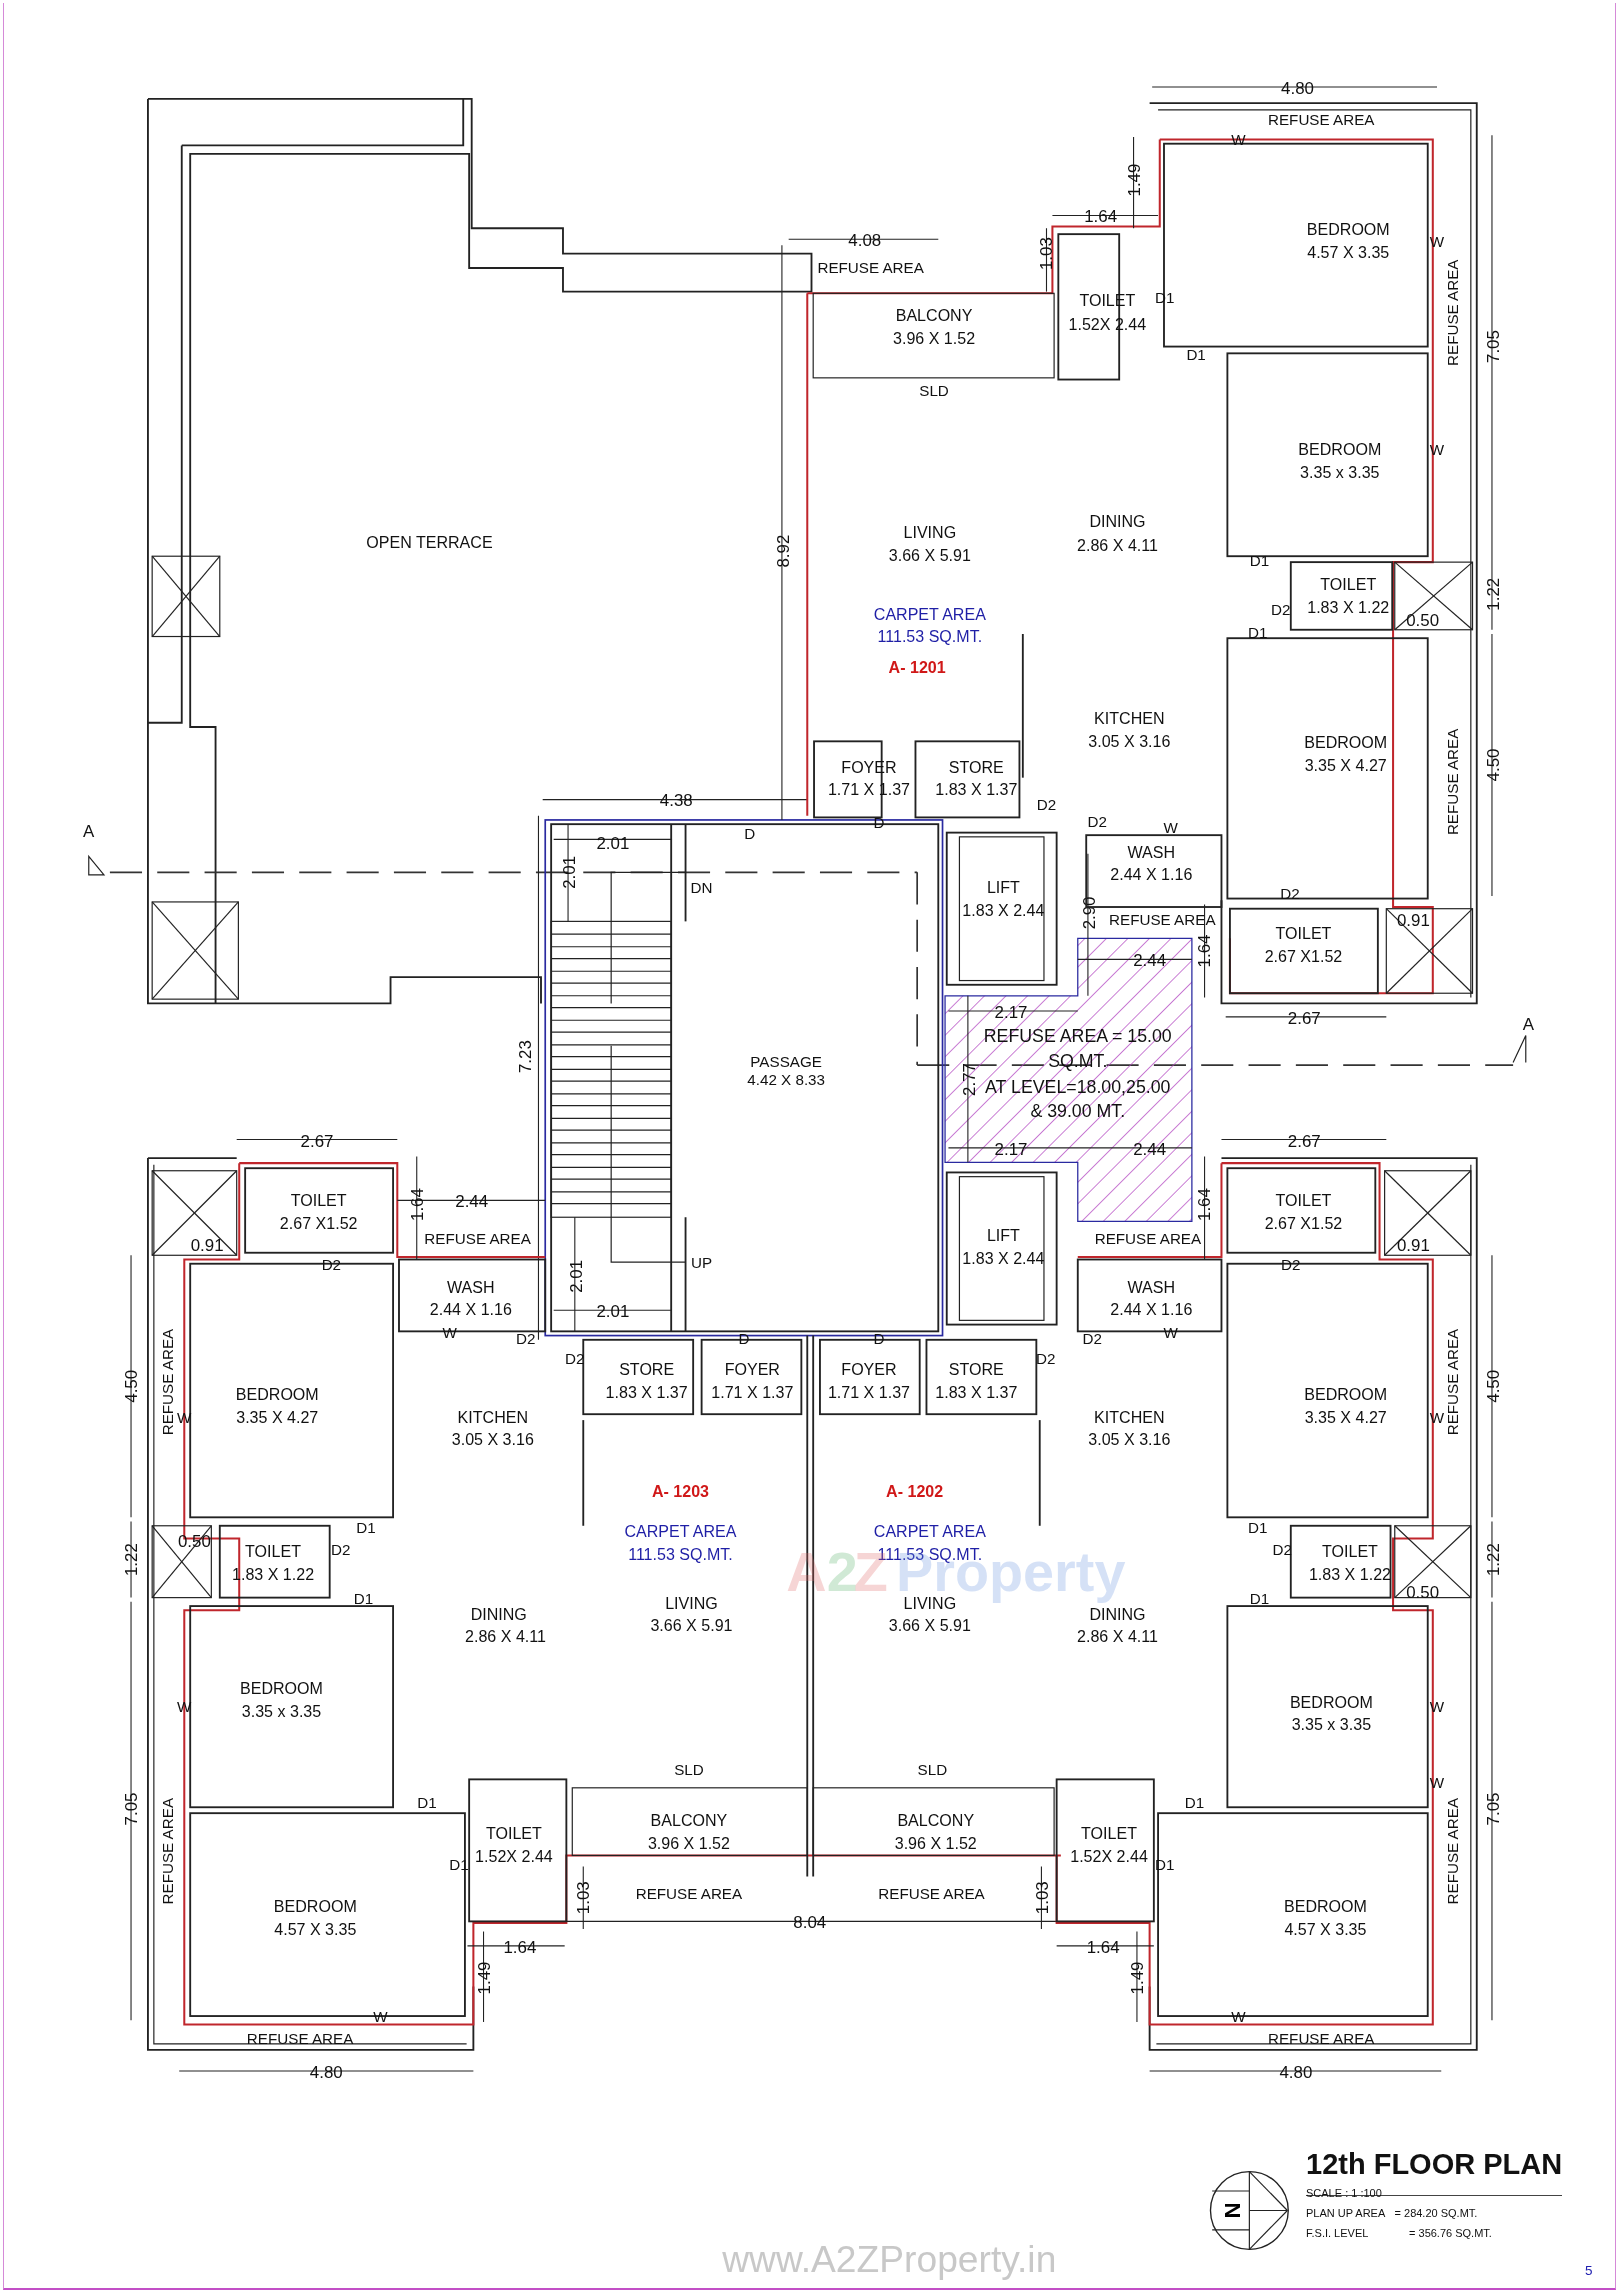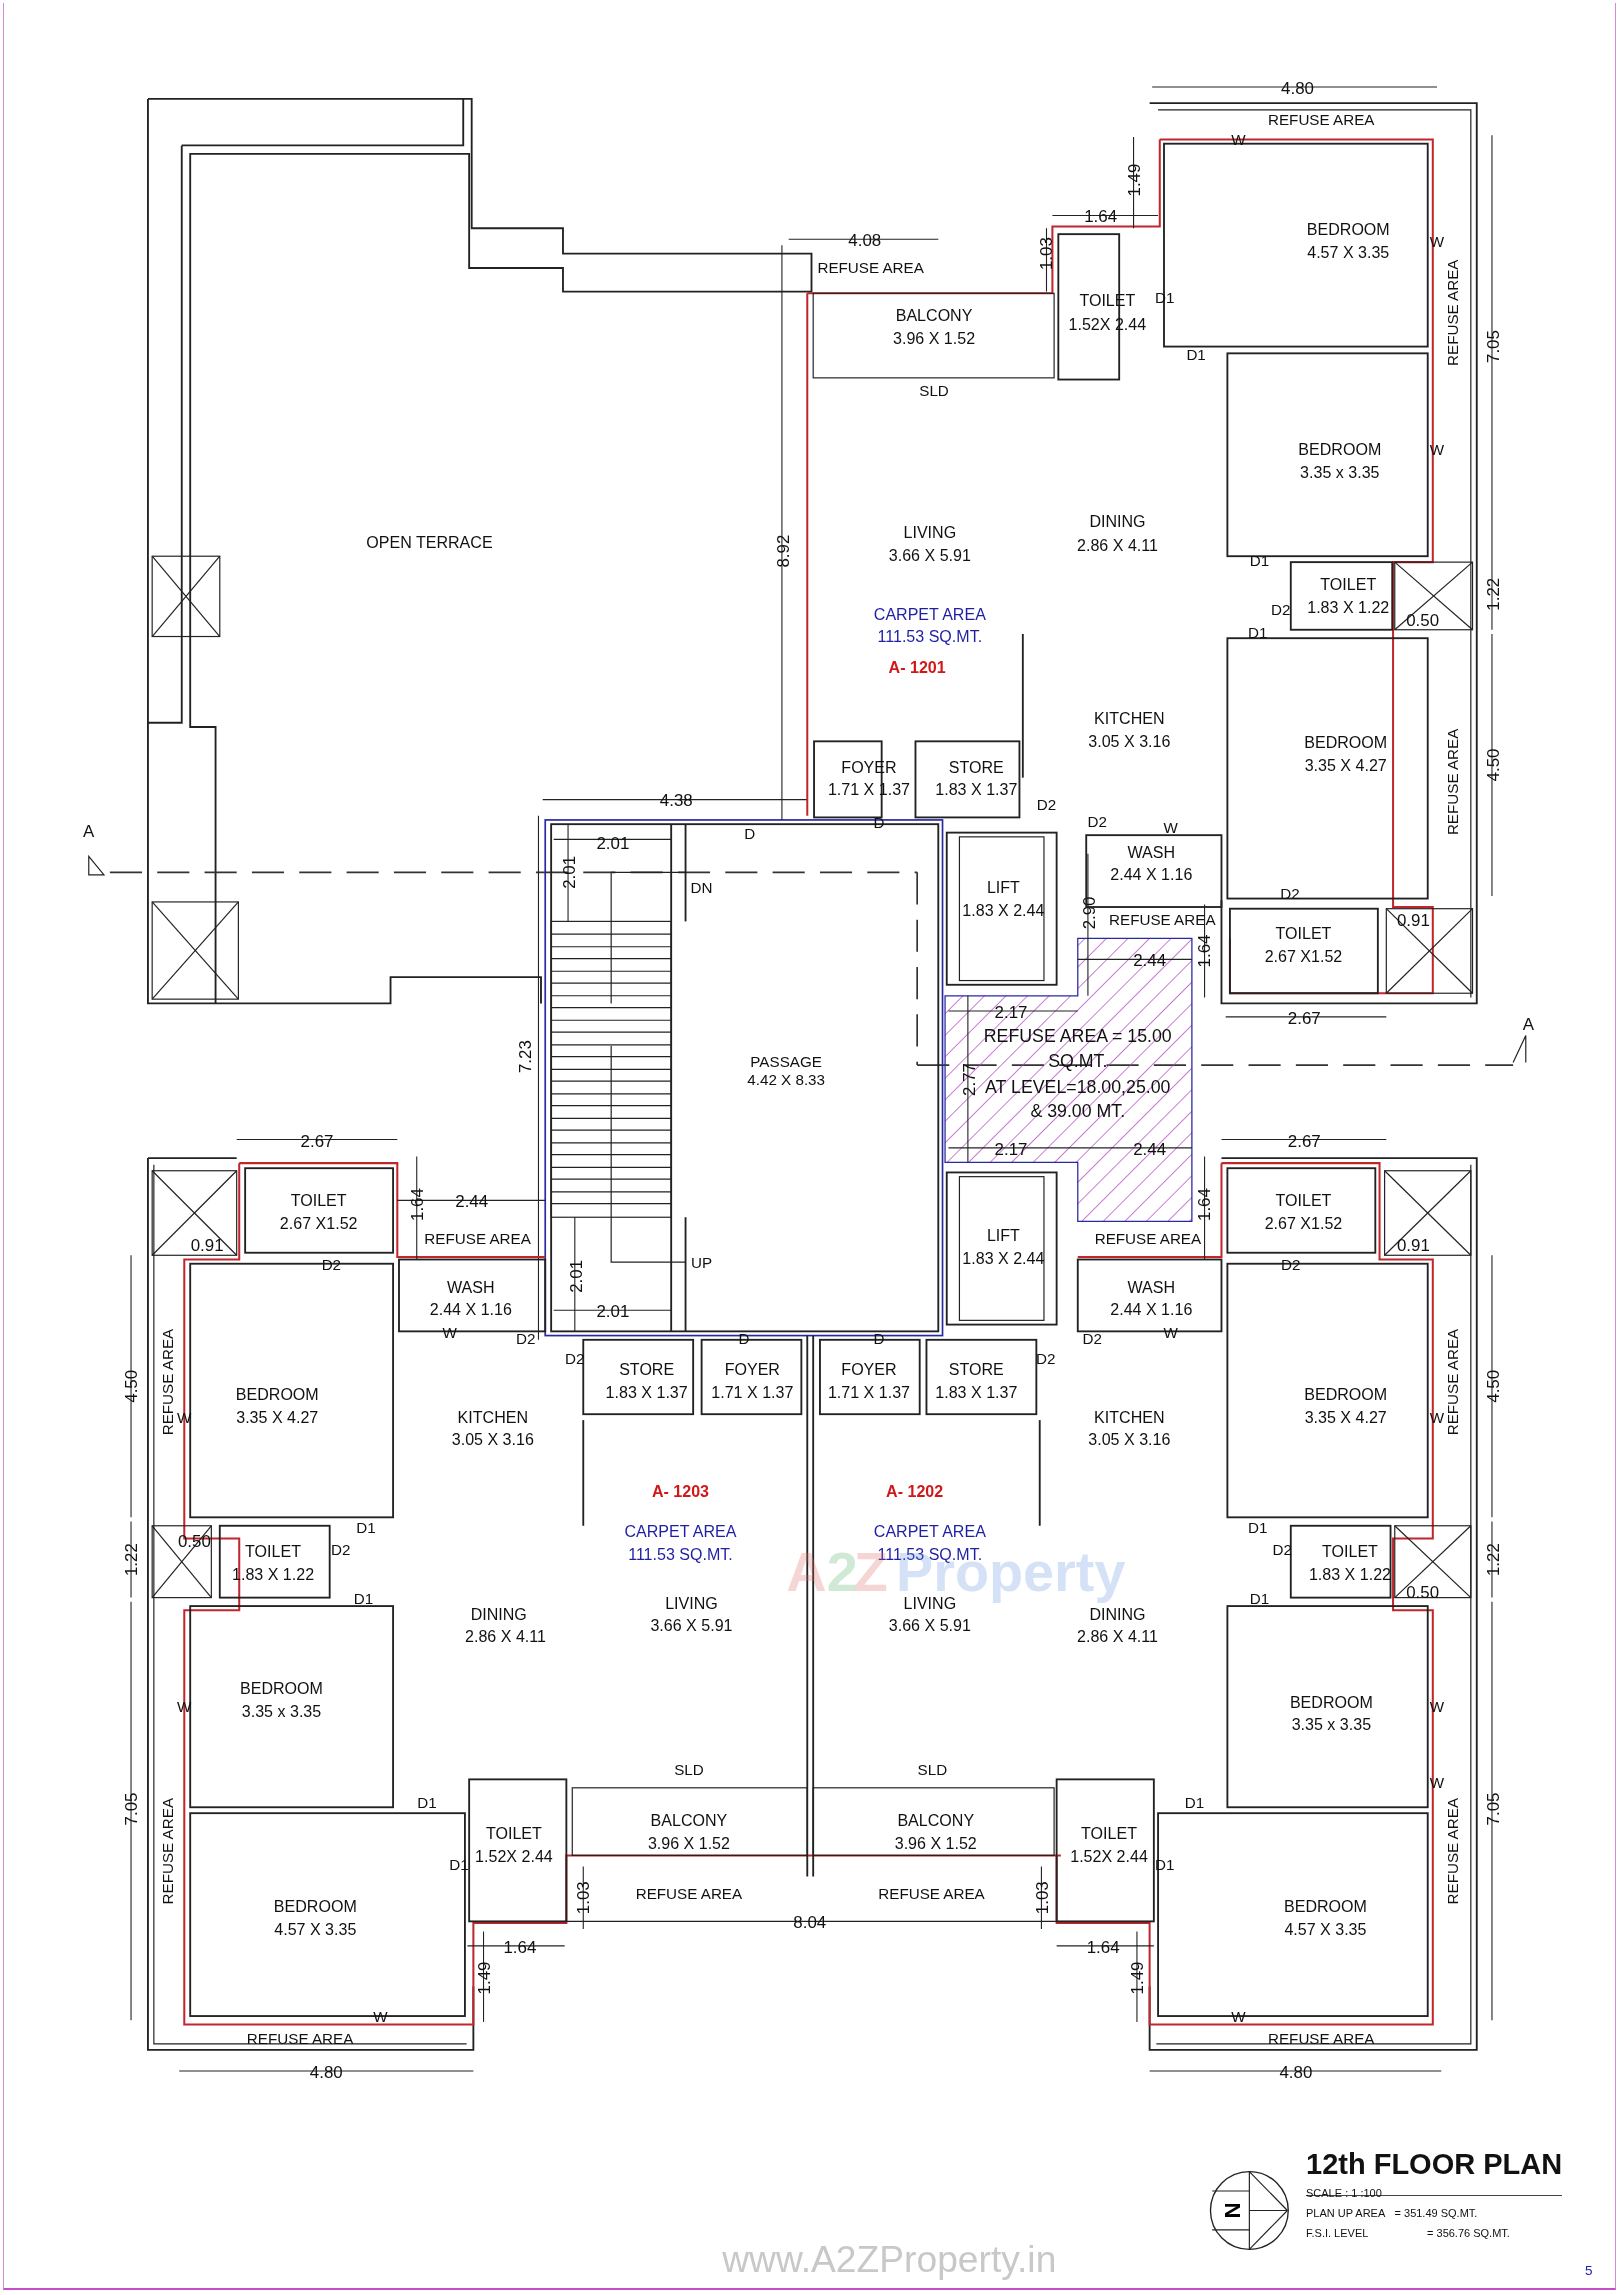--- a/index.html
+++ b/index.html
@@ -491,22 +491,22 @@
     <line x1="1434" y1="2638" x2="1478" y2="2638" stroke="#222" stroke-width="1.4"></line>
     <text x="1456" y="2615" font-family="Liberation Sans, sans-serif" font-weight="bold" font-size="26" text-anchor="middle" dominant-baseline="middle" transform="rotate(90 1456 2615)">N</text>
   </g>
 </svg>
 
 <div class="title-block">
   <div class="title">12th FLOOR PLAN</div>
   <div class="title-line" style="top:39px">SCALE : 1 :100</div>
   <div class="title-line" style="top:59px">
     <span>PLAN UP AREA</span>
-    <span style="margin-left:6.8px">= 351.49 SQ.MT.</span>
+    <span style="margin-left:6.8px">= 284.20 SQ.MT.</span>
   </div>
   <div class="title-line" style="top:79px">
     <span>F.S.I. LEVEL</span>
-    <span style="margin-left:56px">= 356.76 SQ.MT.</span>
+    <span style="margin-left:38px">= 356.76 SQ.MT.</span>
   </div>
 </div>
 <div class="page-num">5</div>
 </div>
 
 
 </body></html>

